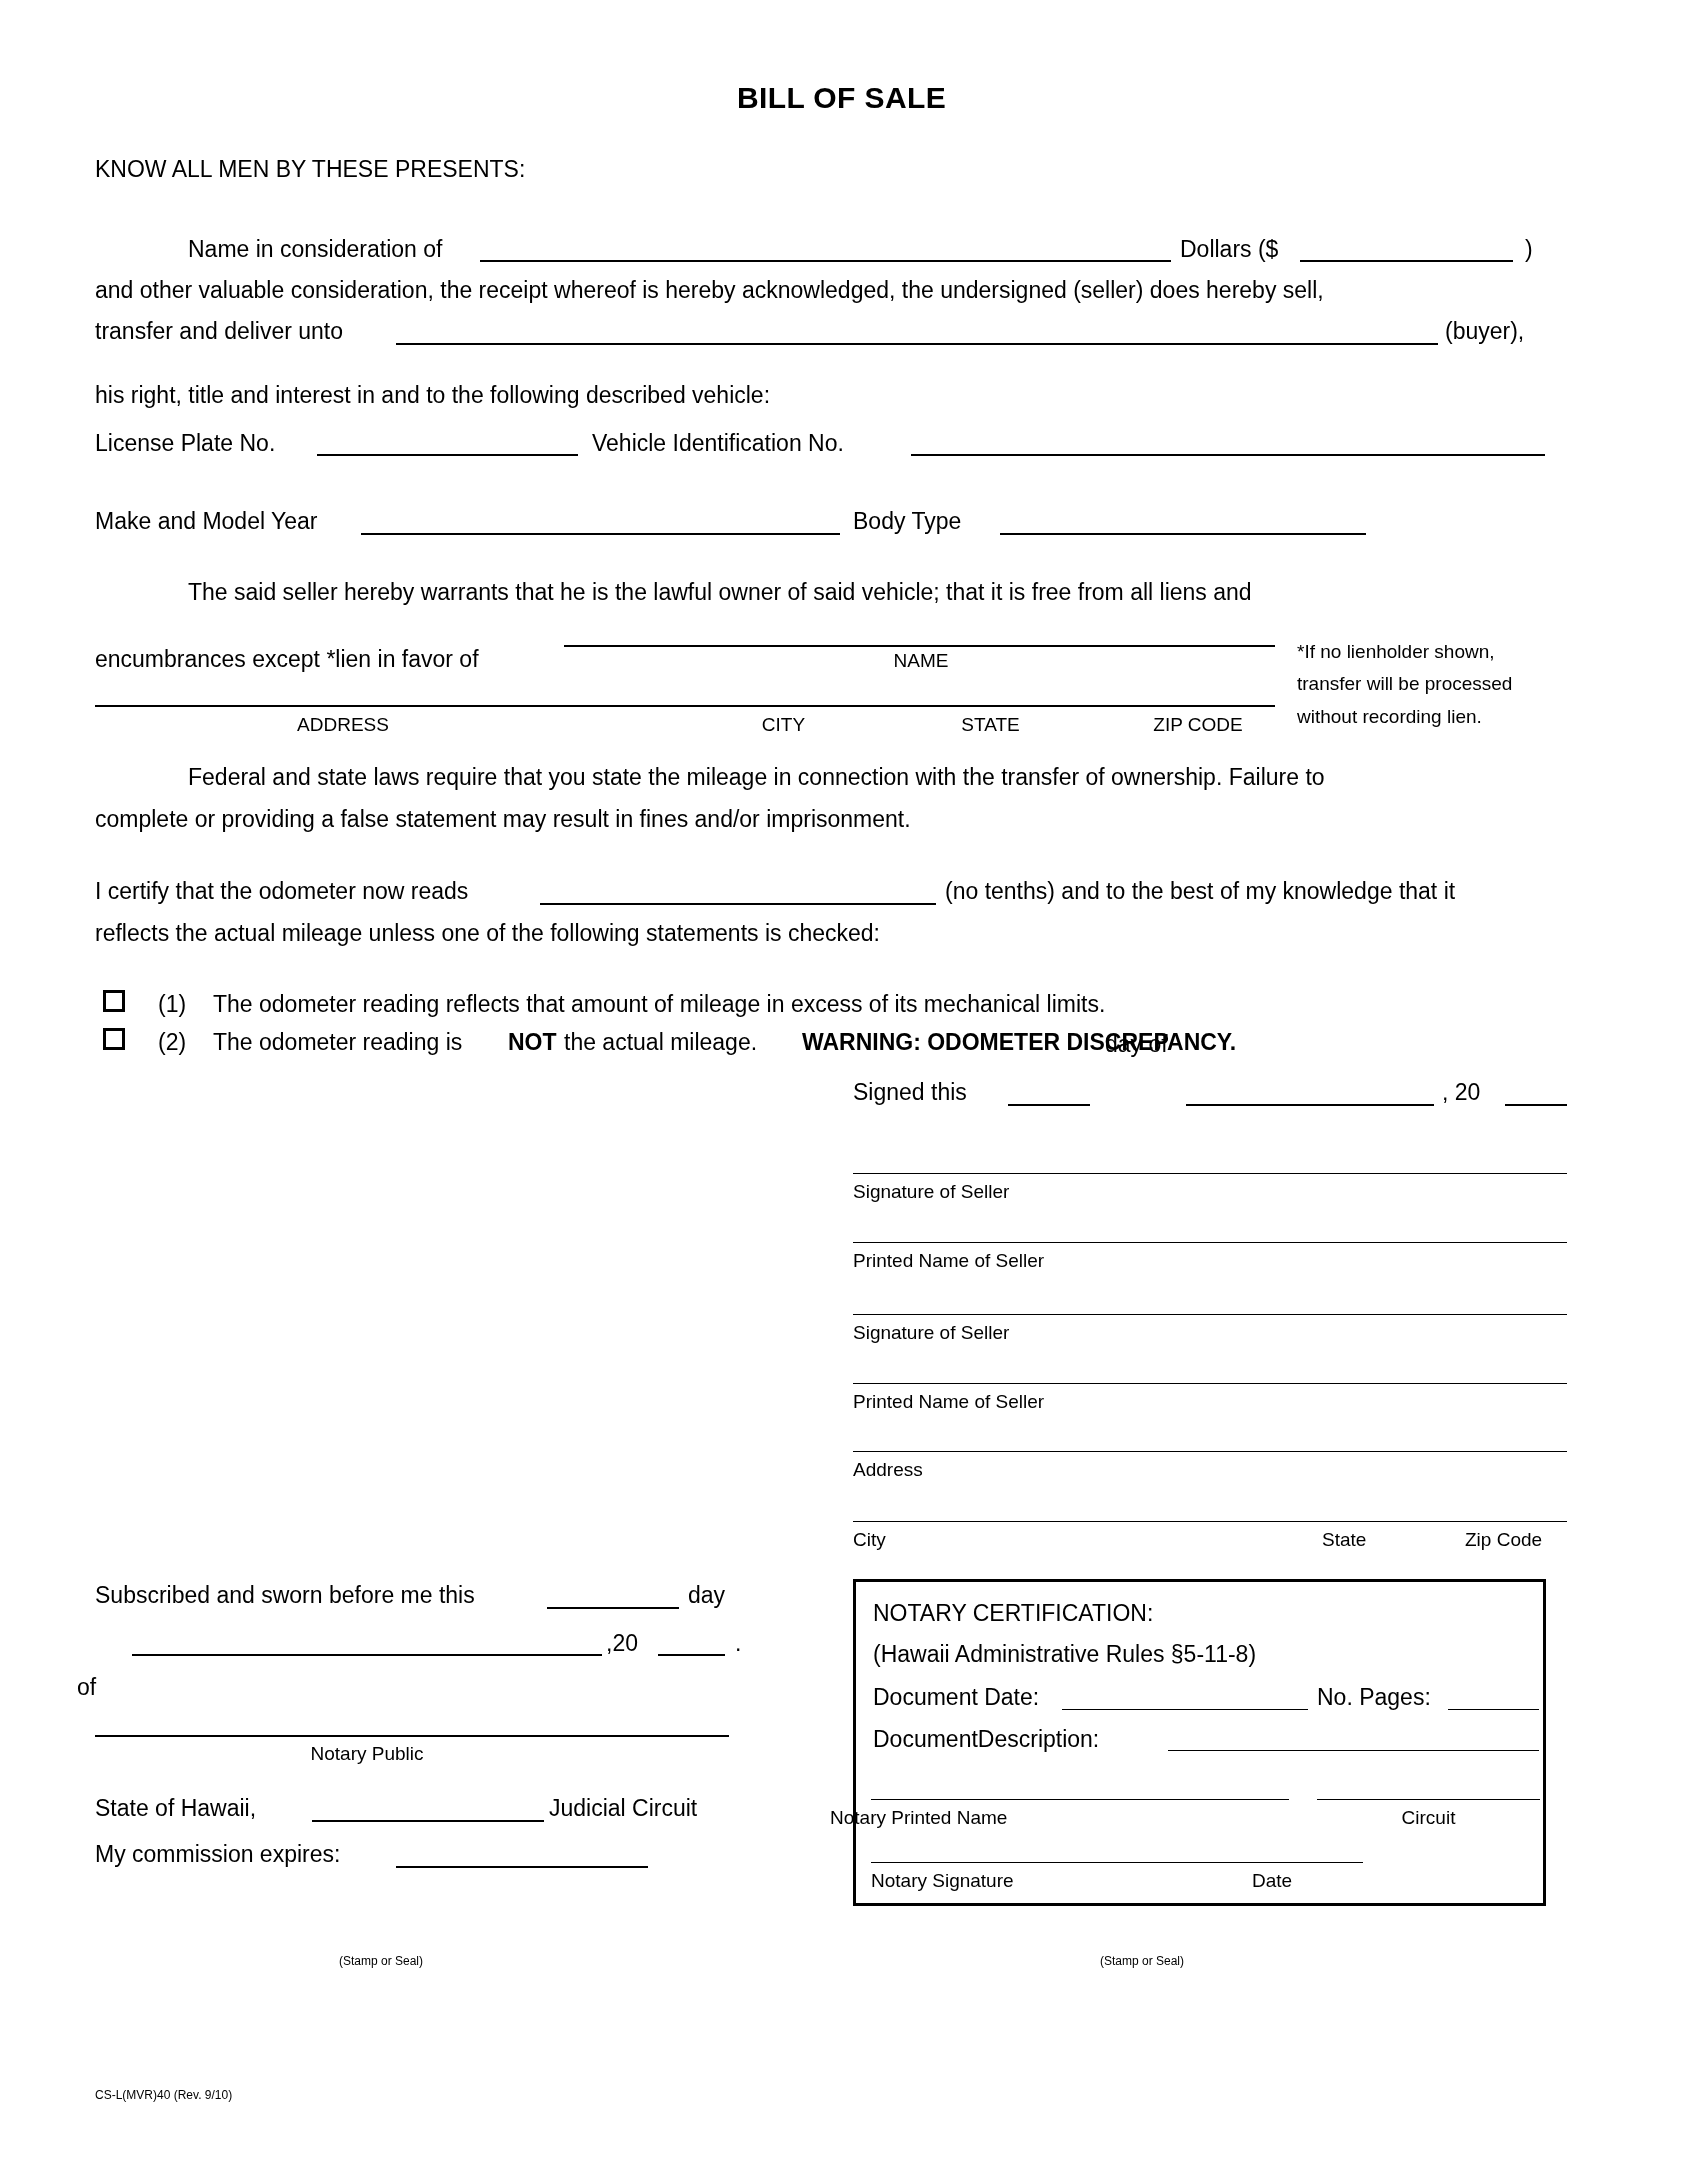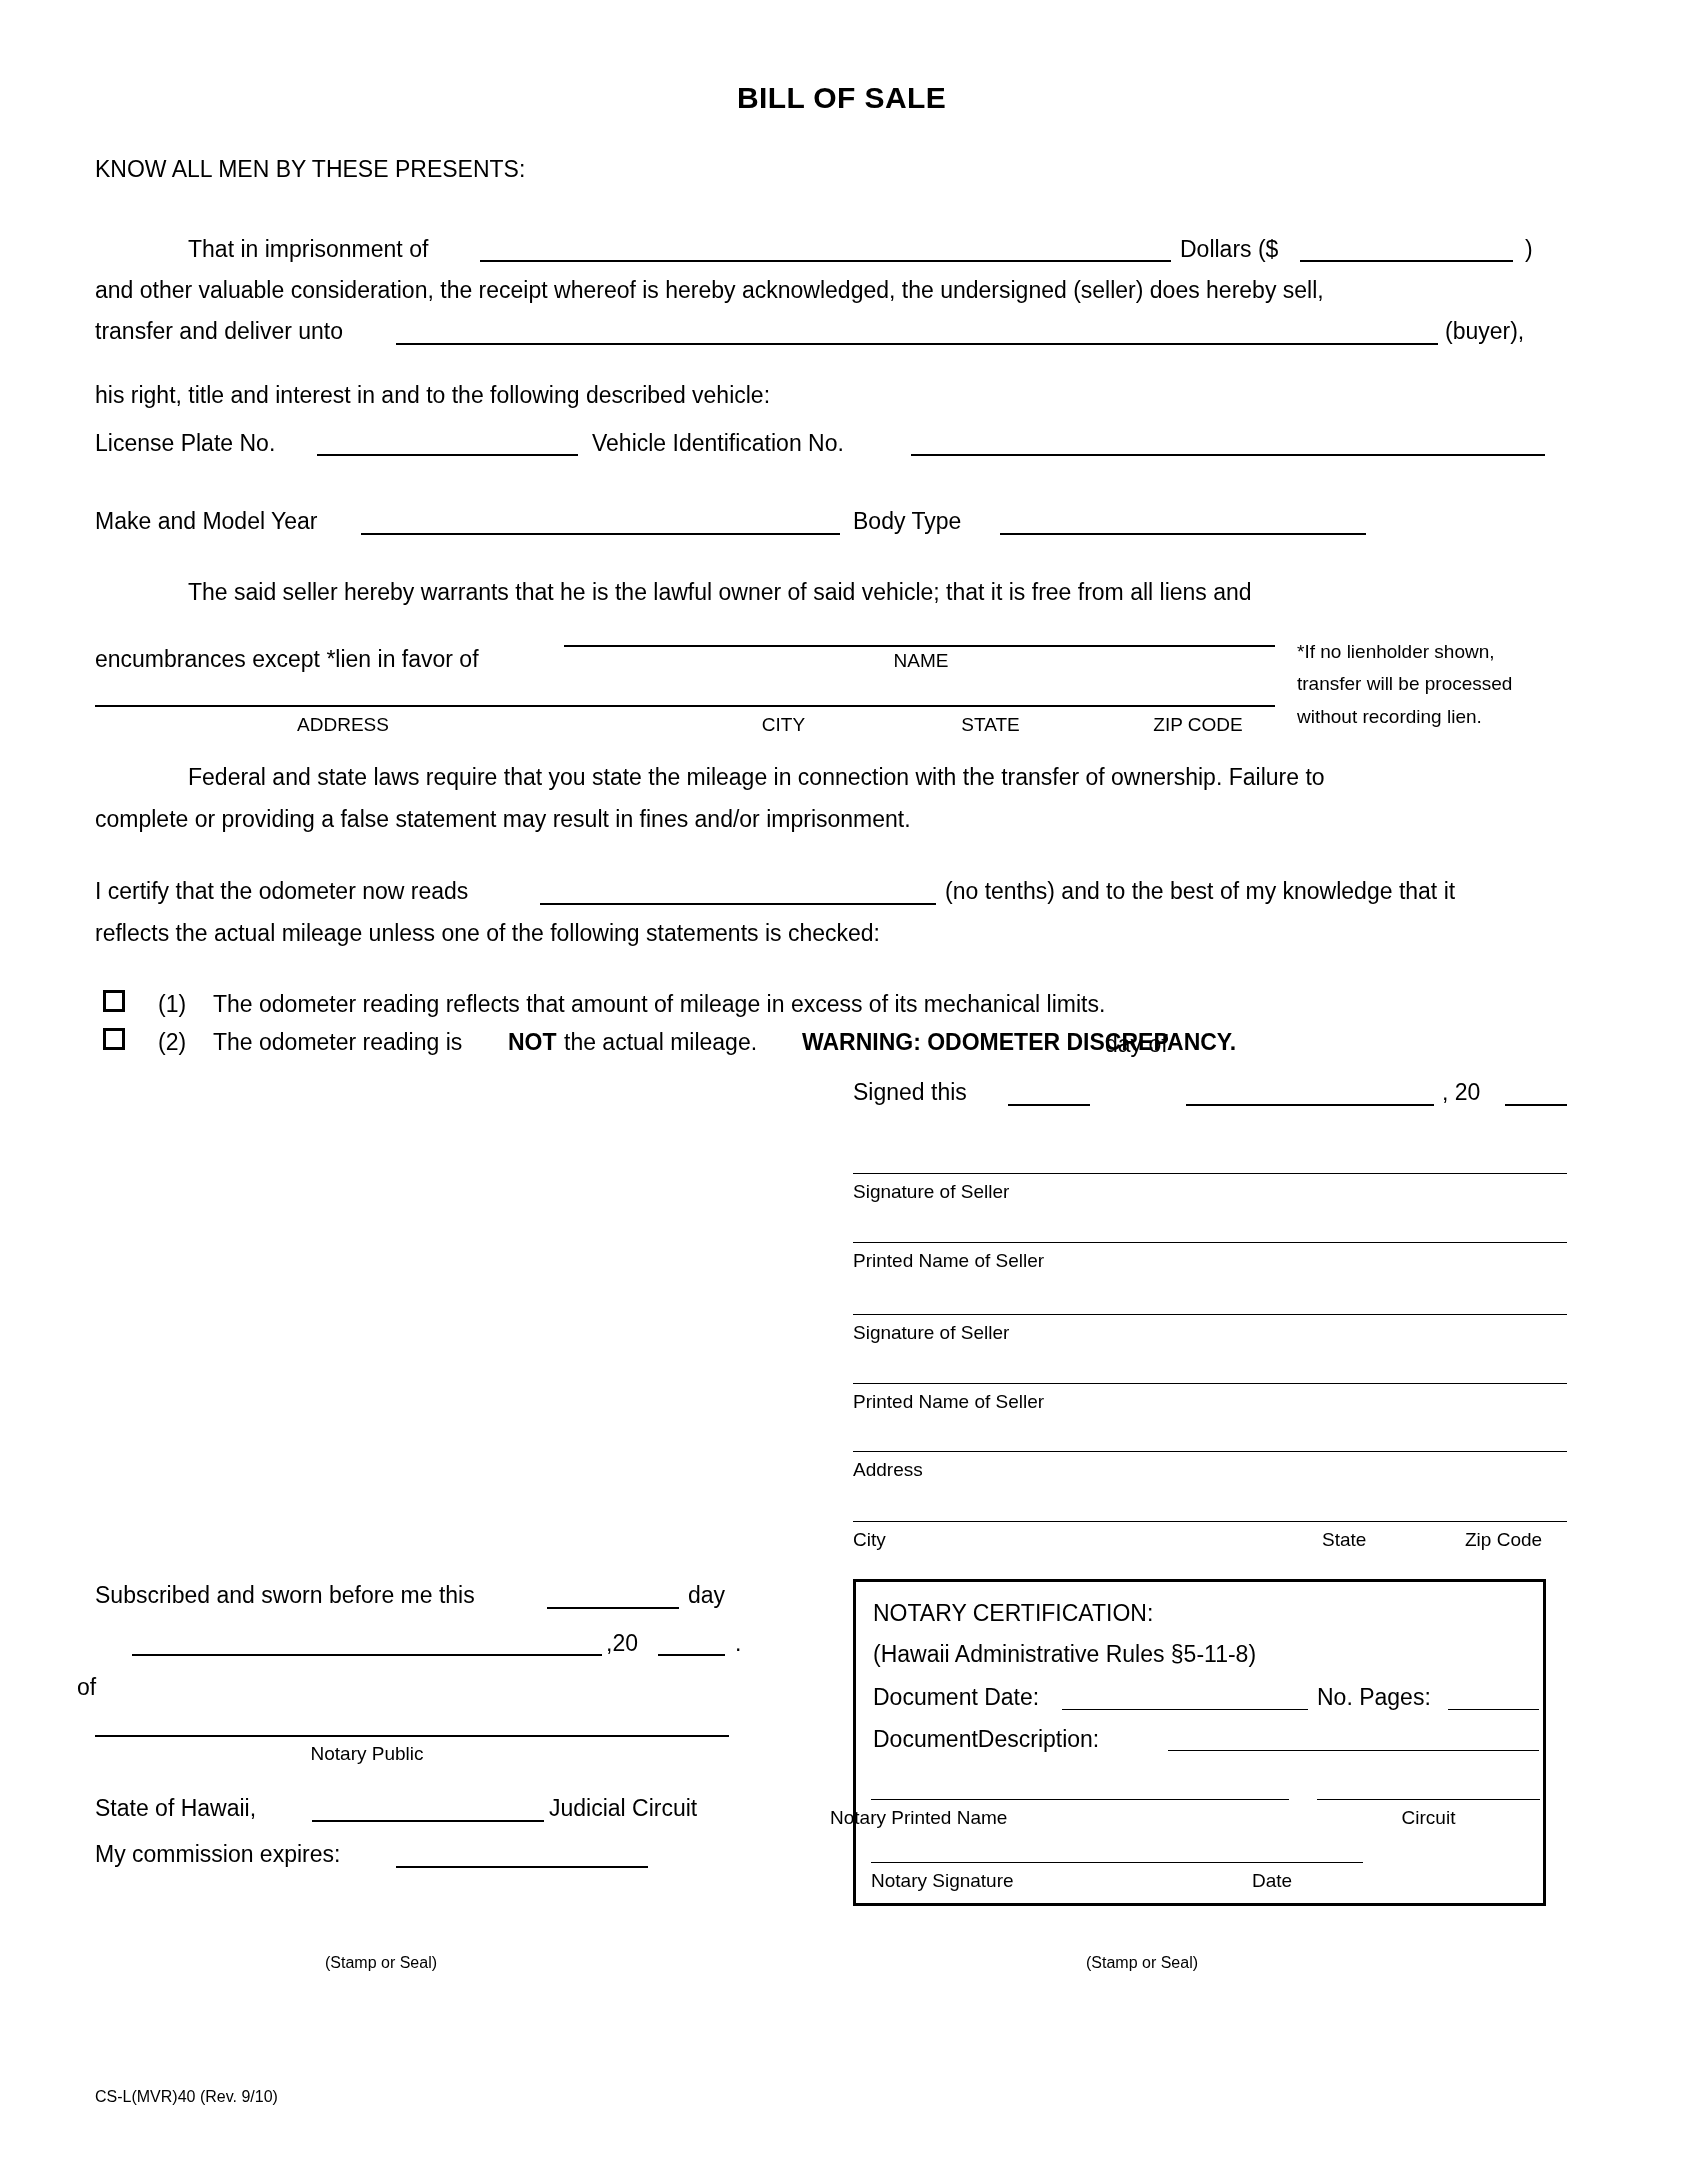--- a/index.html
+++ b/index.html
@@ -37,21 +37,21 @@
   }
 
   
   .t {
     position: absolute;
     font-size: 23px;
     line-height: 1.0;
     white-space: nowrap;
   }
   .t.small { font-size: 19px; }
-  .t.tiny { font-size: 16px; }
+  .t.tiny { font-size: 12px; }
   .t.bold { font-weight: bold; }
 
   
   .rule {
     position: absolute;
     border-bottom: 2px solid #000;
     height: 0;
   }
   .rule.thin { border-bottom-width: 1.6px; }
 
@@ -75,21 +75,21 @@
 </style>
 </head>
 <body>
 
 <div class="page">
 
   <div class="doc-title">BILL OF SALE</div>
 
   <div class="t" style="left:95px; top:158px;">KNOW ALL MEN BY THESE PRESENTS:</div>
 
-  <div class="t" style="left:188px; top:238px;">That in imprisonment of</div>
+  <div class="t" style="left:188px; top:238px;">Name in consideration of</div>
   <div class="rule" style="left:480px; top:260px; width:691px;"></div>
   <div class="t" style="left:1180px; top:238px;">Dollars ($</div>
   <div class="rule" style="left:1300px; top:260px; width:213px;"></div>
   <div class="t" style="left:1525px; top:238px;">)</div>
 
   <div class="t" style="left:95px; top:279px;">and other valuable consideration, the receipt whereof is hereby acknowledged, the undersigned (seller) does hereby sell,</div>
 
   <div class="t" style="left:95px; top:320px;">transfer and deliver unto</div>
   <div class="rule" style="left:396px; top:343px; width:1042px;"></div>
   <div class="t" style="left:1445px; top:320px;">(buyer),</div>

